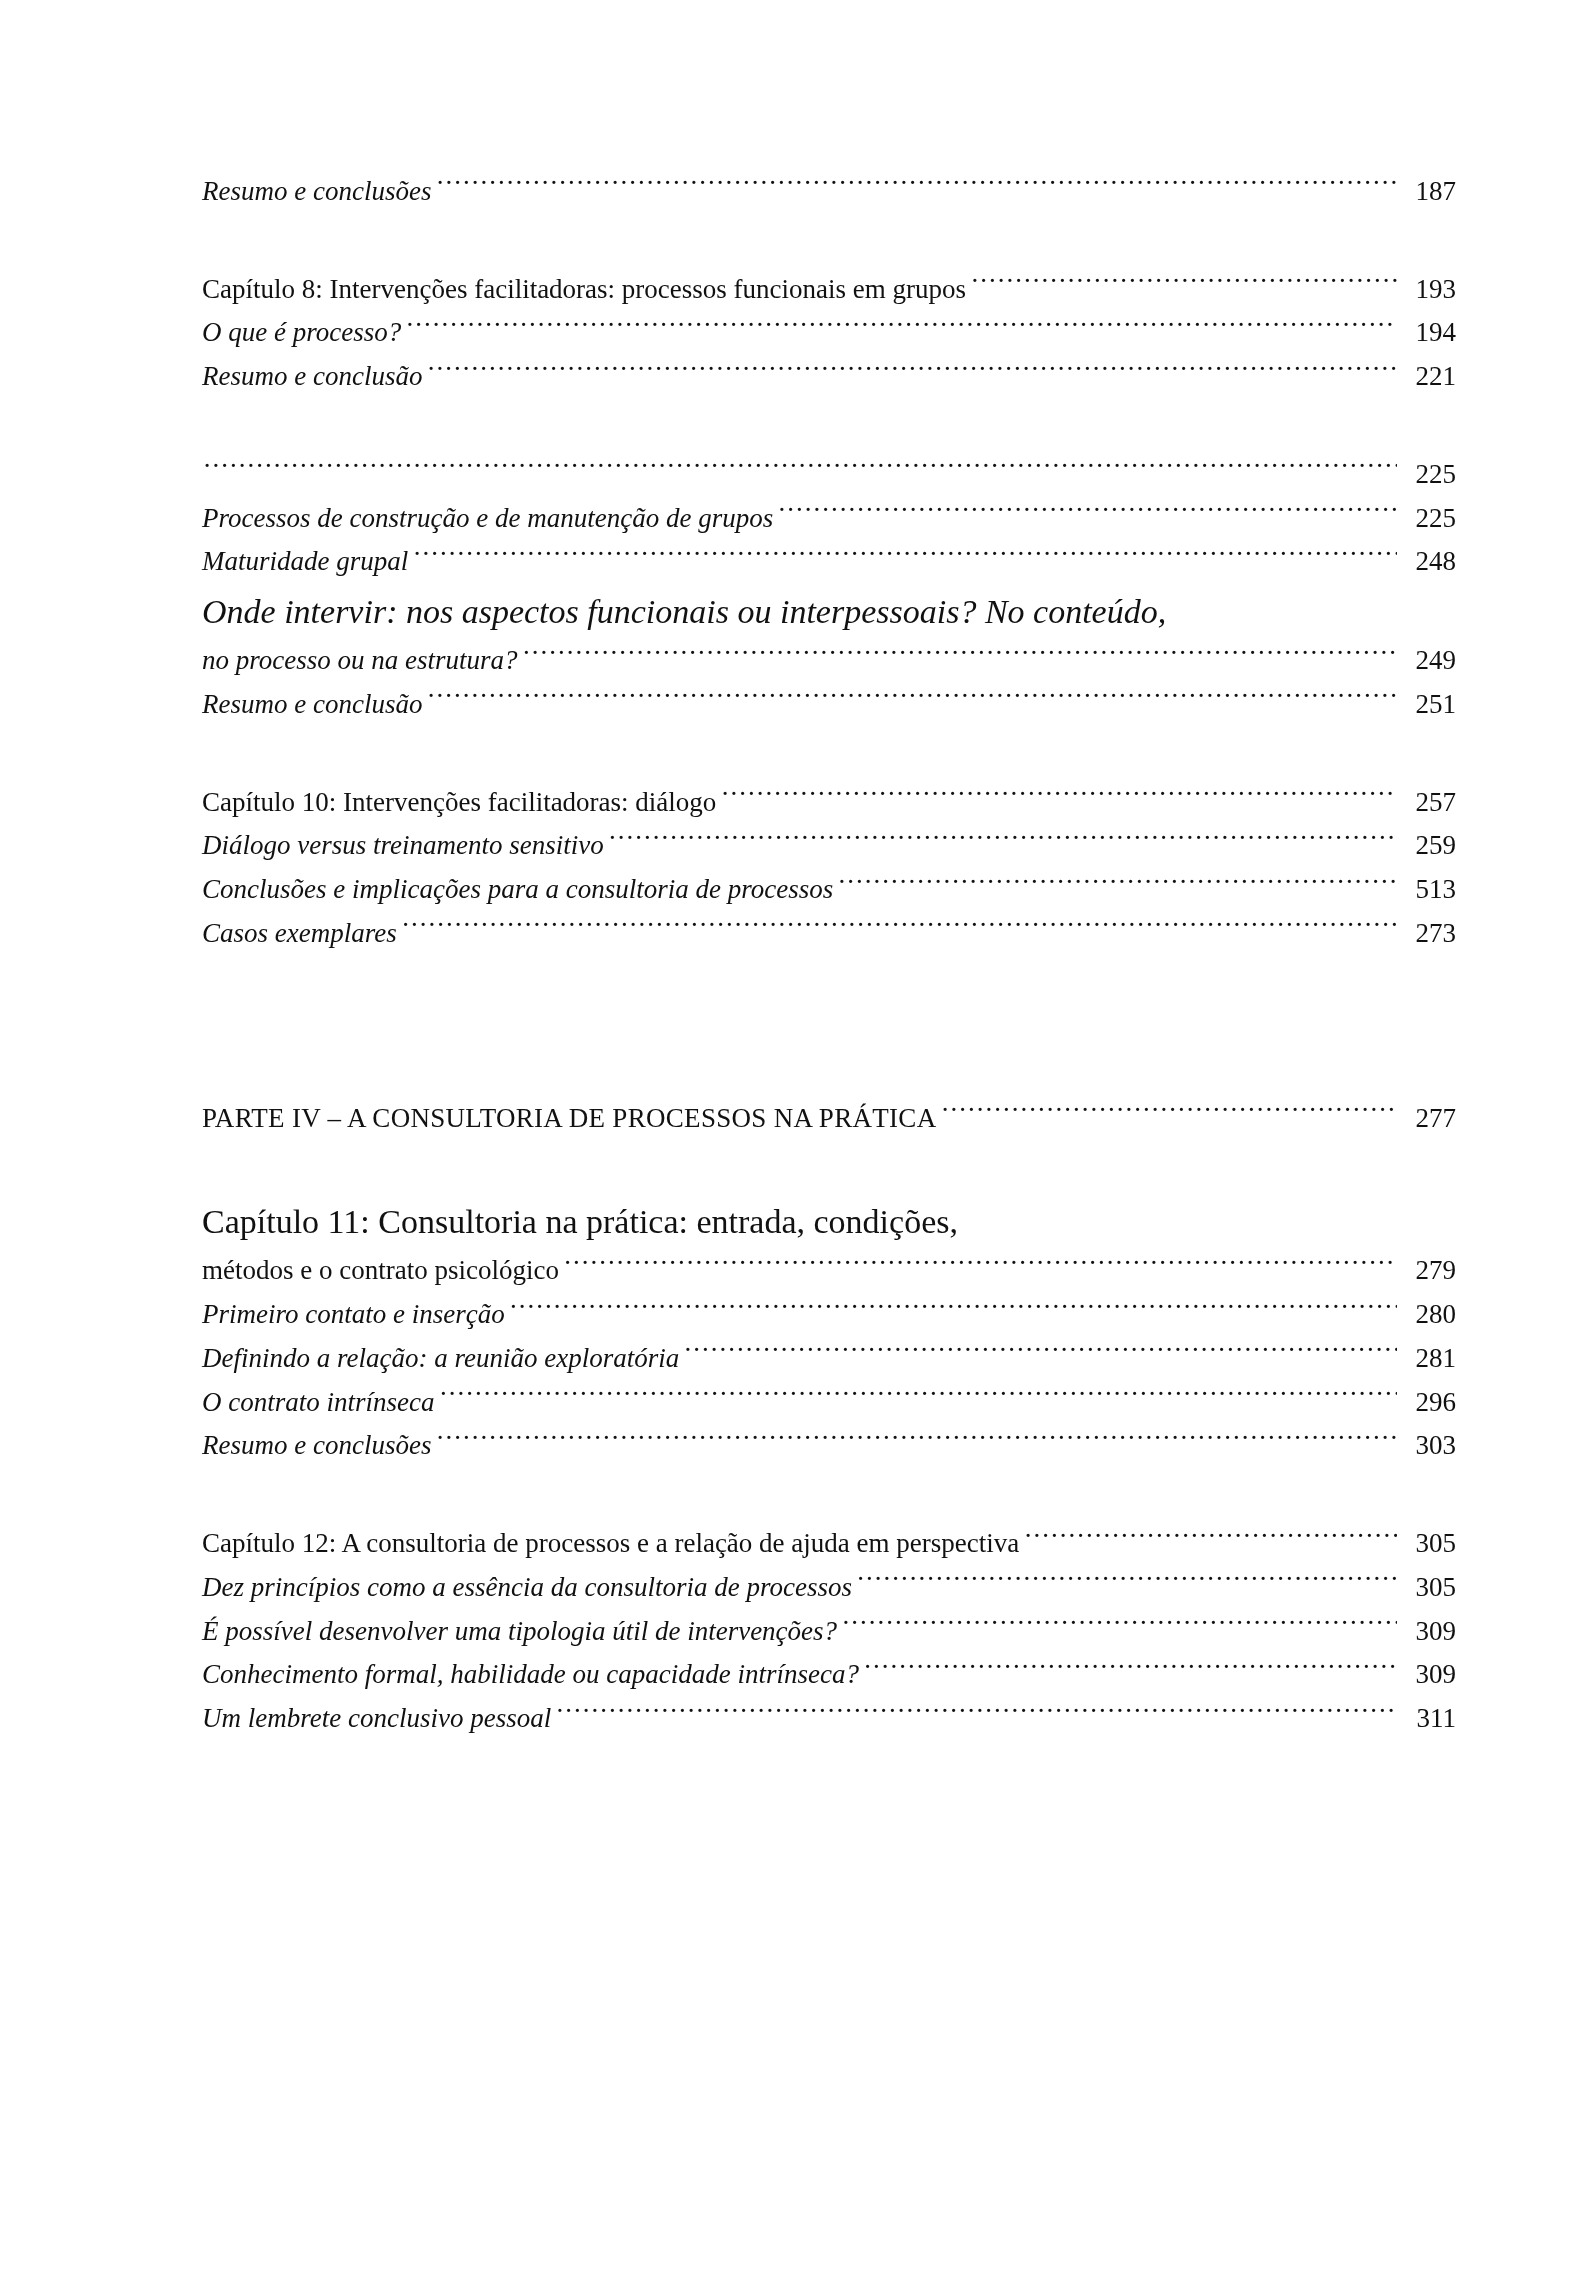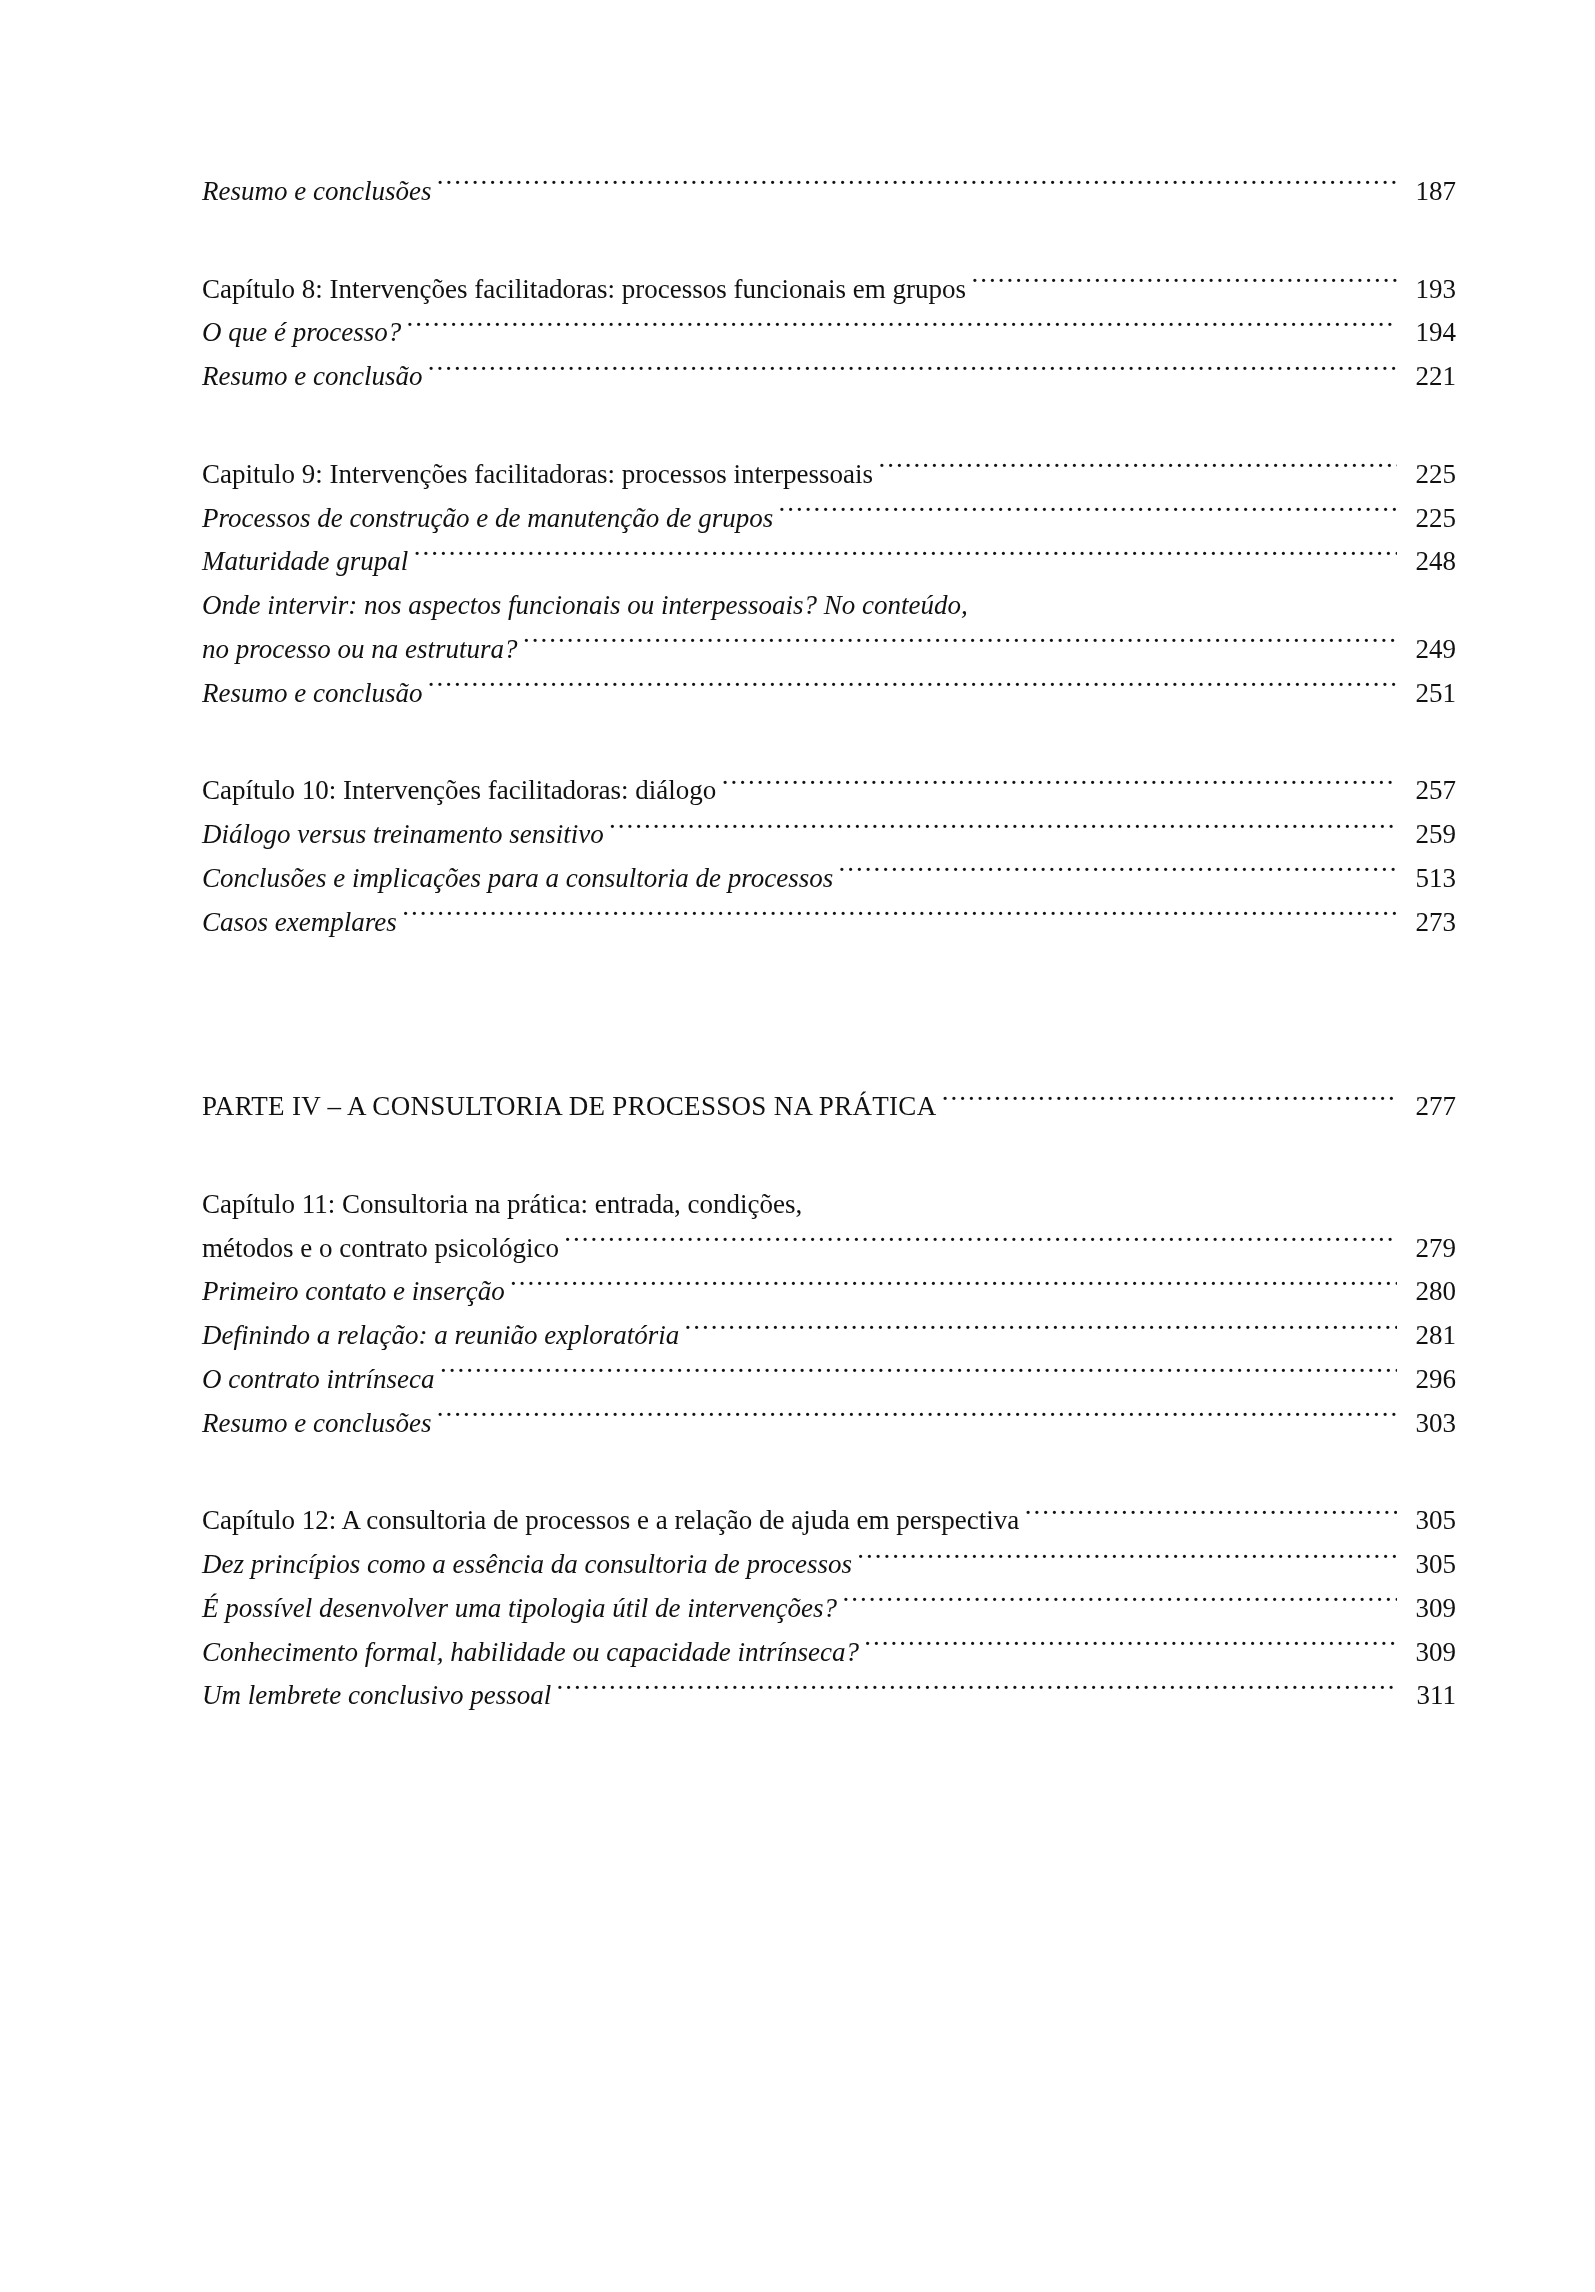--- a/index.html
+++ b/index.html
@@ -62,21 +62,21 @@
   .entry .page-num {
     flex: 0 0 auto;
     padding-left: 7.2px;
     text-align: right;
     min-width: 50px;
   }
   .italic .label { font-style: italic; }
   .roman .label { font-style: normal; text-align: center; }
   .part .label { font-style: normal; letter-spacing: 0.3px; margin-top: 44px; }
   .cont {
-    font-size: 27px;
+    font-size: 34px;
     line-height: 1.62;
     font-style: italic;
   }
   .cont.roman { font-style: normal; }
 </style>
 </head>
 <body>
 
 <div class="page">
   <div class="toc">
@@ -106,21 +106,20 @@
         <span class="label">Resumo e conclusão</span>
         <span class="dots"></span>
         <span class="page-num">221</span>
       </div>
     </div>
 
     <div class="gap-md"></div>
 
     <div class="group">
       <div class="entry roman">
-        <span class="label">Capitulo 9: Intervenções facilitadoras: processos interpessoais</span>
         <span class="dots"></span>
         <span class="page-num">225</span>
       </div>
       <div class="entry italic">
         <span class="label">Processos de construção e de manutenção de grupos</span>
         <span class="dots"></span>
         <span class="page-num">225</span>
       </div>
       <div class="entry italic">
         <span class="label">Maturidade grupal</span>

